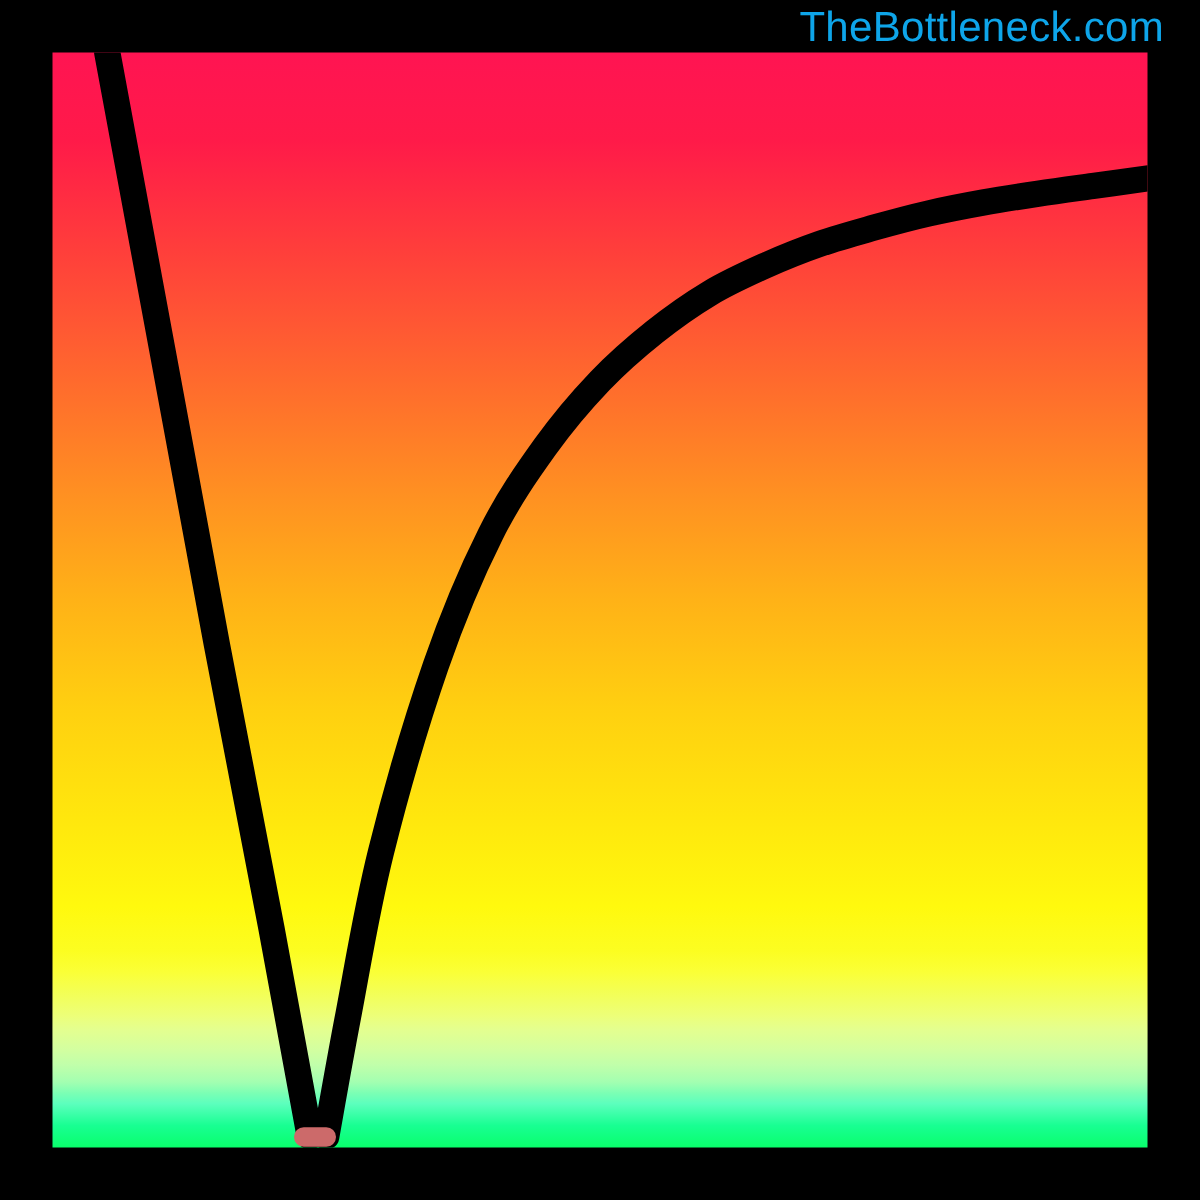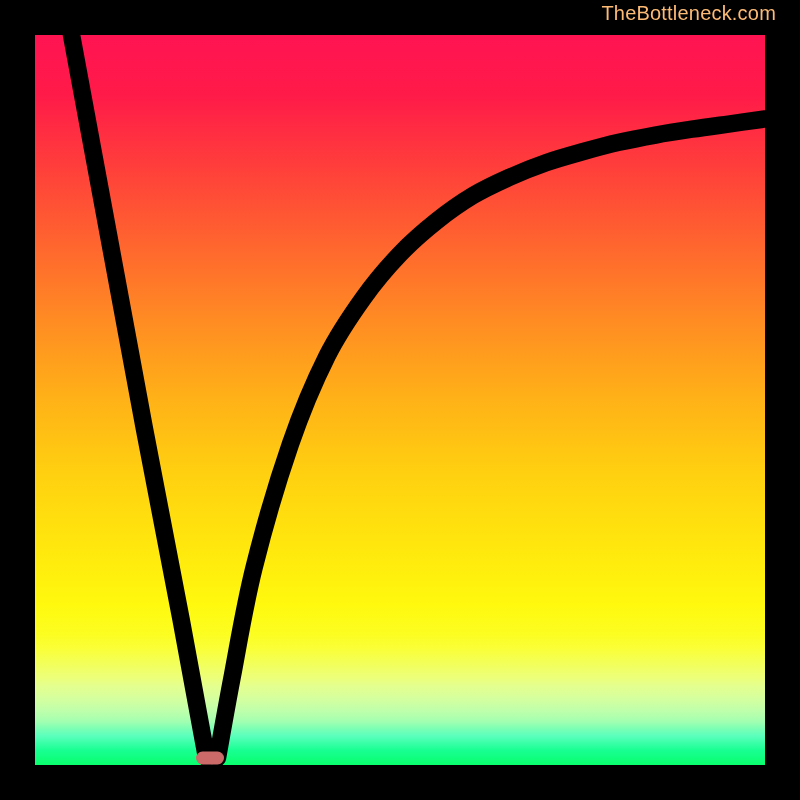--- a/index.html
+++ b/index.html
@@ -8,22 +8,22 @@
     height: 800px;
     background: #000;
     position: relative;
     overflow: hidden;
     font-family: Arial, Helvetica, sans-serif;
   }
   .watermark {
     position: absolute;
     top: 2px;
     right: 24px;
-    color: #fdba74;
-    font-size: 20px;
+    color: #0ea5e9;
+    font-size: 28px;
     font-weight: 500;
     z-index: 4;
     letter-spacing: 0.2px;
   }
   .plot-area {
     position: absolute;
     left: 35px;
     top: 35px;
     width: 730px;
     height: 730px;

